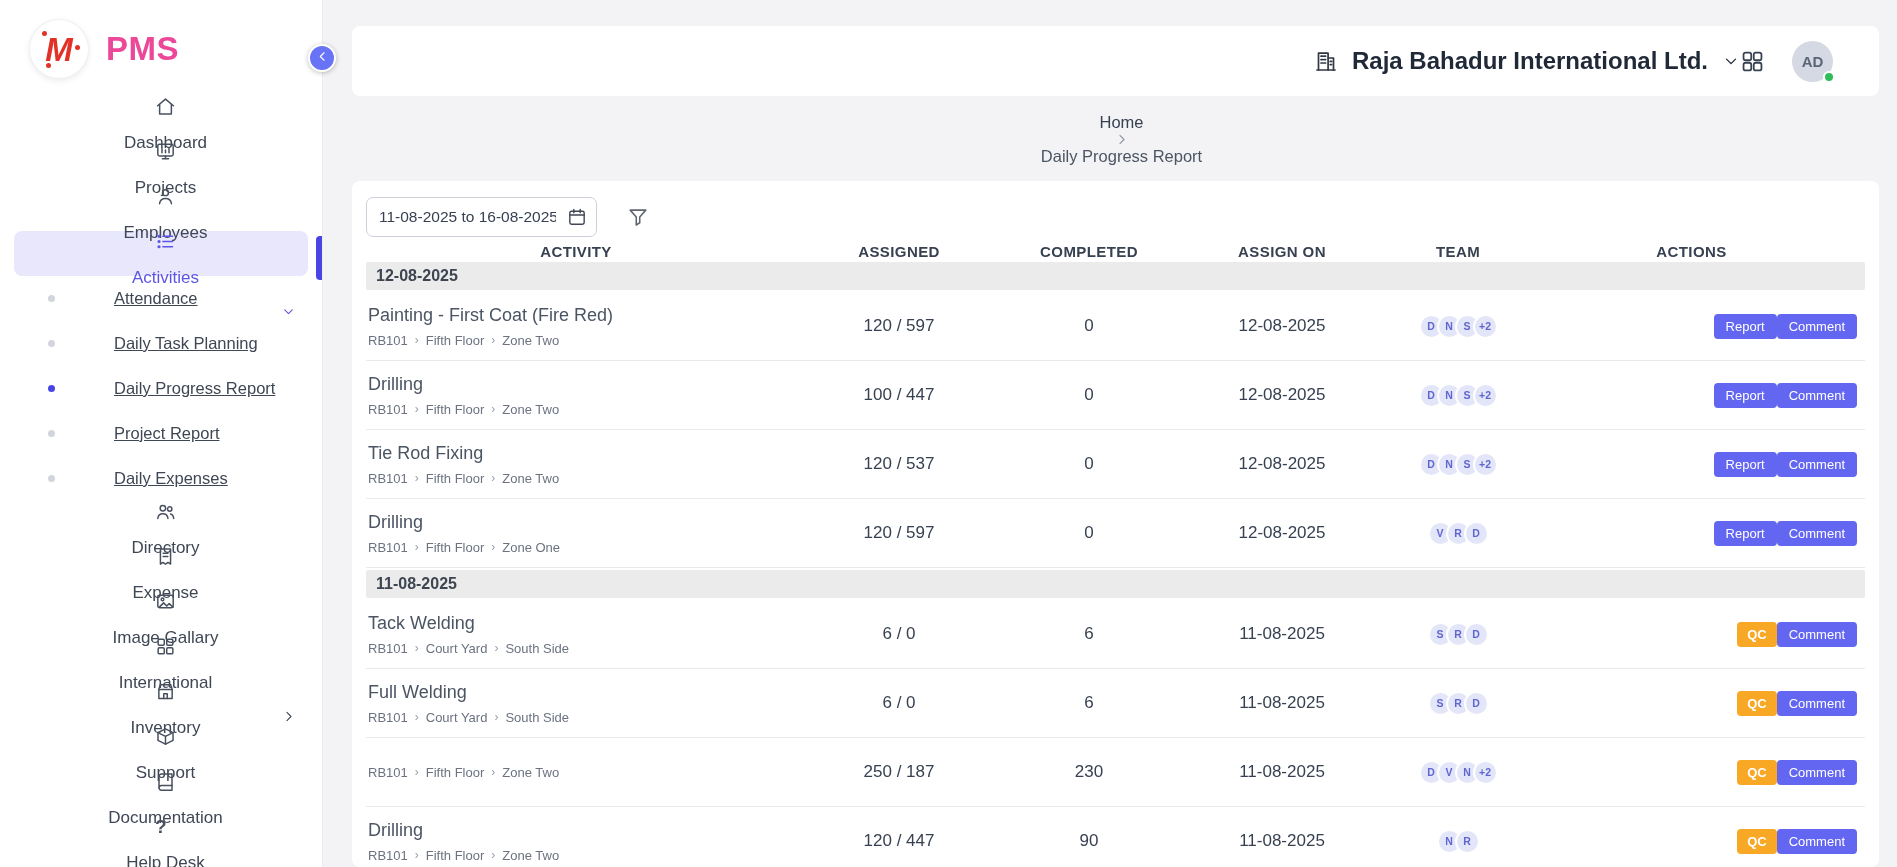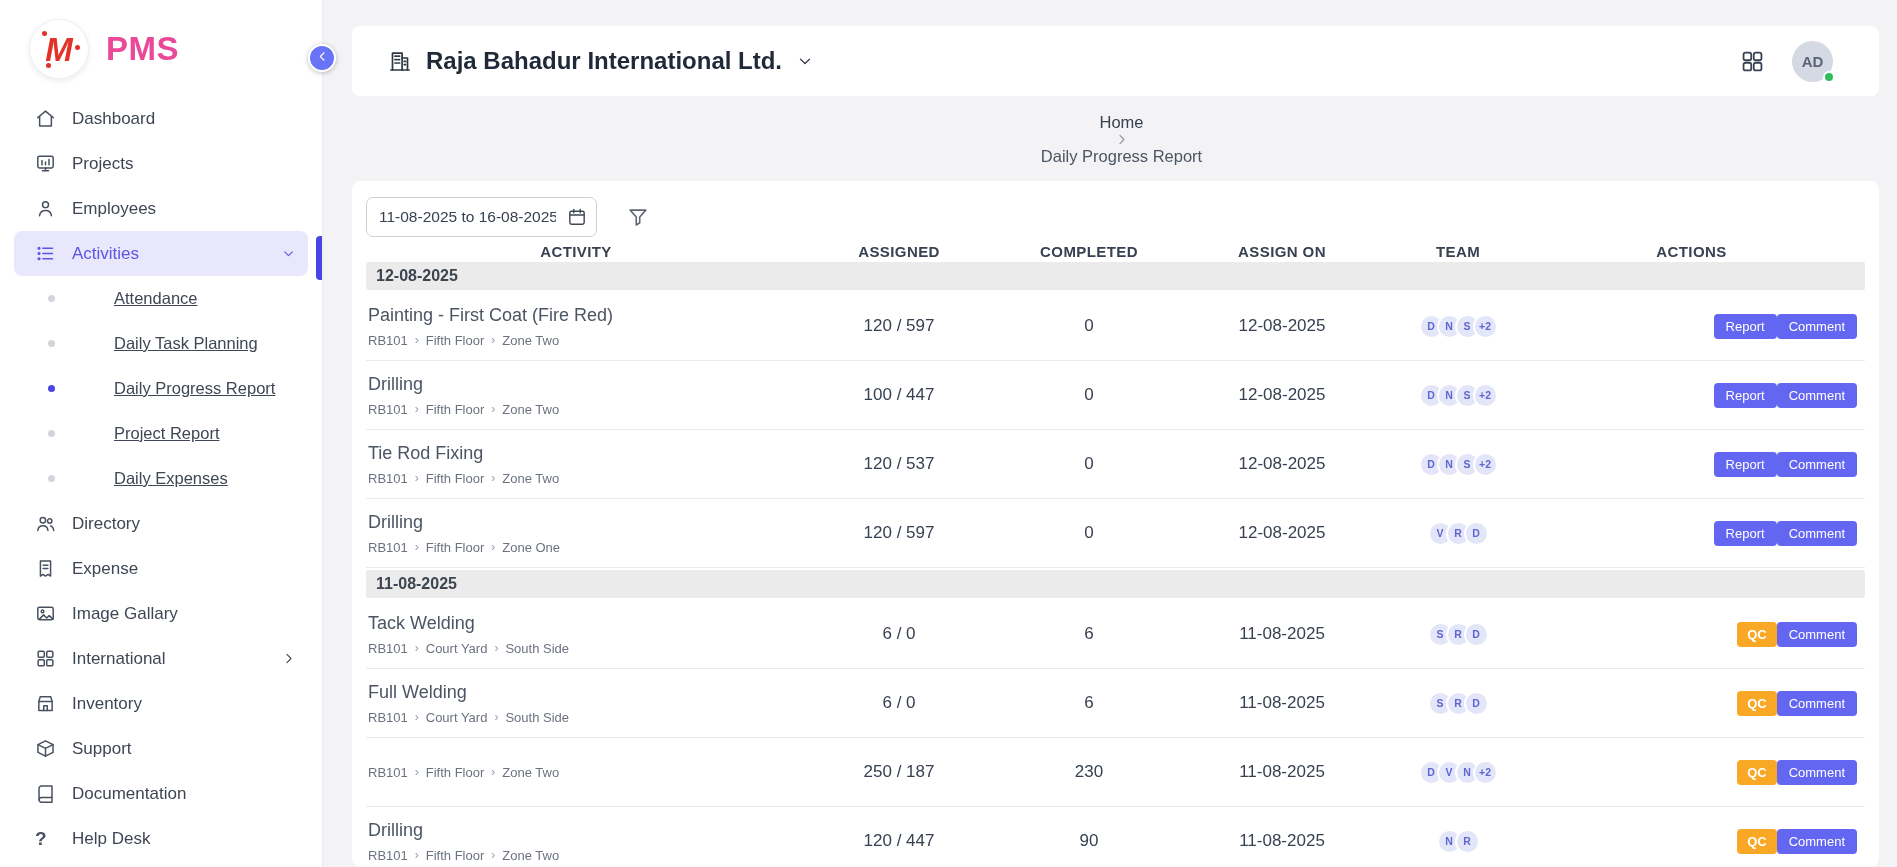--- a/index.html
+++ b/index.html
@@ -18,39 +18,39 @@
   .logo-badge i.d3 { bottom:10px; left:16px; }
   .app-name { font-size:33px; font-weight:800; color:#ec4899; letter-spacing:.5px; }
 
   .collapse-btn { position:absolute; top:44px; right:-14px; width:28px; height:28px; border-radius:50%;
                   background:#6873f5; border:2px solid #fff; color:#fff; display:flex; align-items:center; justify-content:center;
                   box-shadow:0 1px 5px rgba(0,0,0,.25); cursor:pointer; z-index:6; }
   .collapse-btn svg { width:15px; height:15px; }
 
   .nav { padding-top:4px; }
   .nav-item { height:45px; margin:0 14px; padding:0 12px 0 21px; display:flex; align-items:center; gap:16px;
-              border-radius:8px; color:#3f4654; font-size:17px; cursor:pointer; }
+              border-radius:8px; color:#3f4654; font-size:17px; cursor:pointer;flex-direction:column; }
   .nav-icon { width:21px; height:21px; color:#48505f; display:flex; flex:none; }
   .nav-icon svg { width:21px; height:21px; }
   .nav-item.active { background:#e9e7fb; color:#5c55e6; }
   .nav-item.active .nav-icon { color:#5c55e6; }
   .nav-chevron { margin-left:auto; display:flex; }
   .nav-chevron svg { width:15px; height:15px; }
   .qmark { font-size:19px; font-weight:700; color:#48505f; width:21px; text-align:center; }
 
   .submenu-item { height:45px; display:flex; align-items:center; padding-left:48px; font-size:16.5px; color:#3f4654; cursor:pointer;text-decoration:underline; }
   .subdot { width:7px; height:7px; border-radius:50%; background:#d2d5dc; margin-right:59px; flex:none; }
   .submenu-item.active .subdot { background:#4845e4; }
   .route-indicator { position:absolute; right:0; top:236px; width:6px; height:44px; background:#4845e4; border-radius:4px 0 0 4px; }
 
   
   .main { flex:1; display:flex; flex-direction:column; padding:26px 18px 0 29px; overflow:hidden; }
 
   .topbar { height:70px; min-height:70px; background:#fff; border-radius:8px; display:flex; align-items:center;
-            justify-content:space-between; padding:0 46px 0 36px; }
+            justify-content:flex-end; padding:0 46px 0 36px; }
   .company-select { display:flex; align-items:center; gap:14px; cursor:pointer; }
   .company-select svg.bld { width:24px; height:24px; color:#2f3744; }
   .company-name { font-size:24px; font-weight:700; color:#1f2937; }
   .company-select svg.cdn { width:18px; height:18px; color:#1f2937; }
   .topbar-right { display:flex; align-items:center; }
   .apps-btn { display:flex; color:#374151; cursor:pointer; }
   .apps-btn svg { width:25px; height:25px; }
   .avatar { width:41px; height:41px; border-radius:50%; background:#d5d9e4; color:#5c6575; font-size:15px; font-weight:700;
             display:flex; align-items:center; justify-content:center; position:relative; margin-left:27px; cursor:pointer; }
   .status-dot { position:absolute; right:-2px; bottom:-1px; width:12px; height:12px; background:#2ebd59; border:2px solid #fff; border-radius:50%; }

